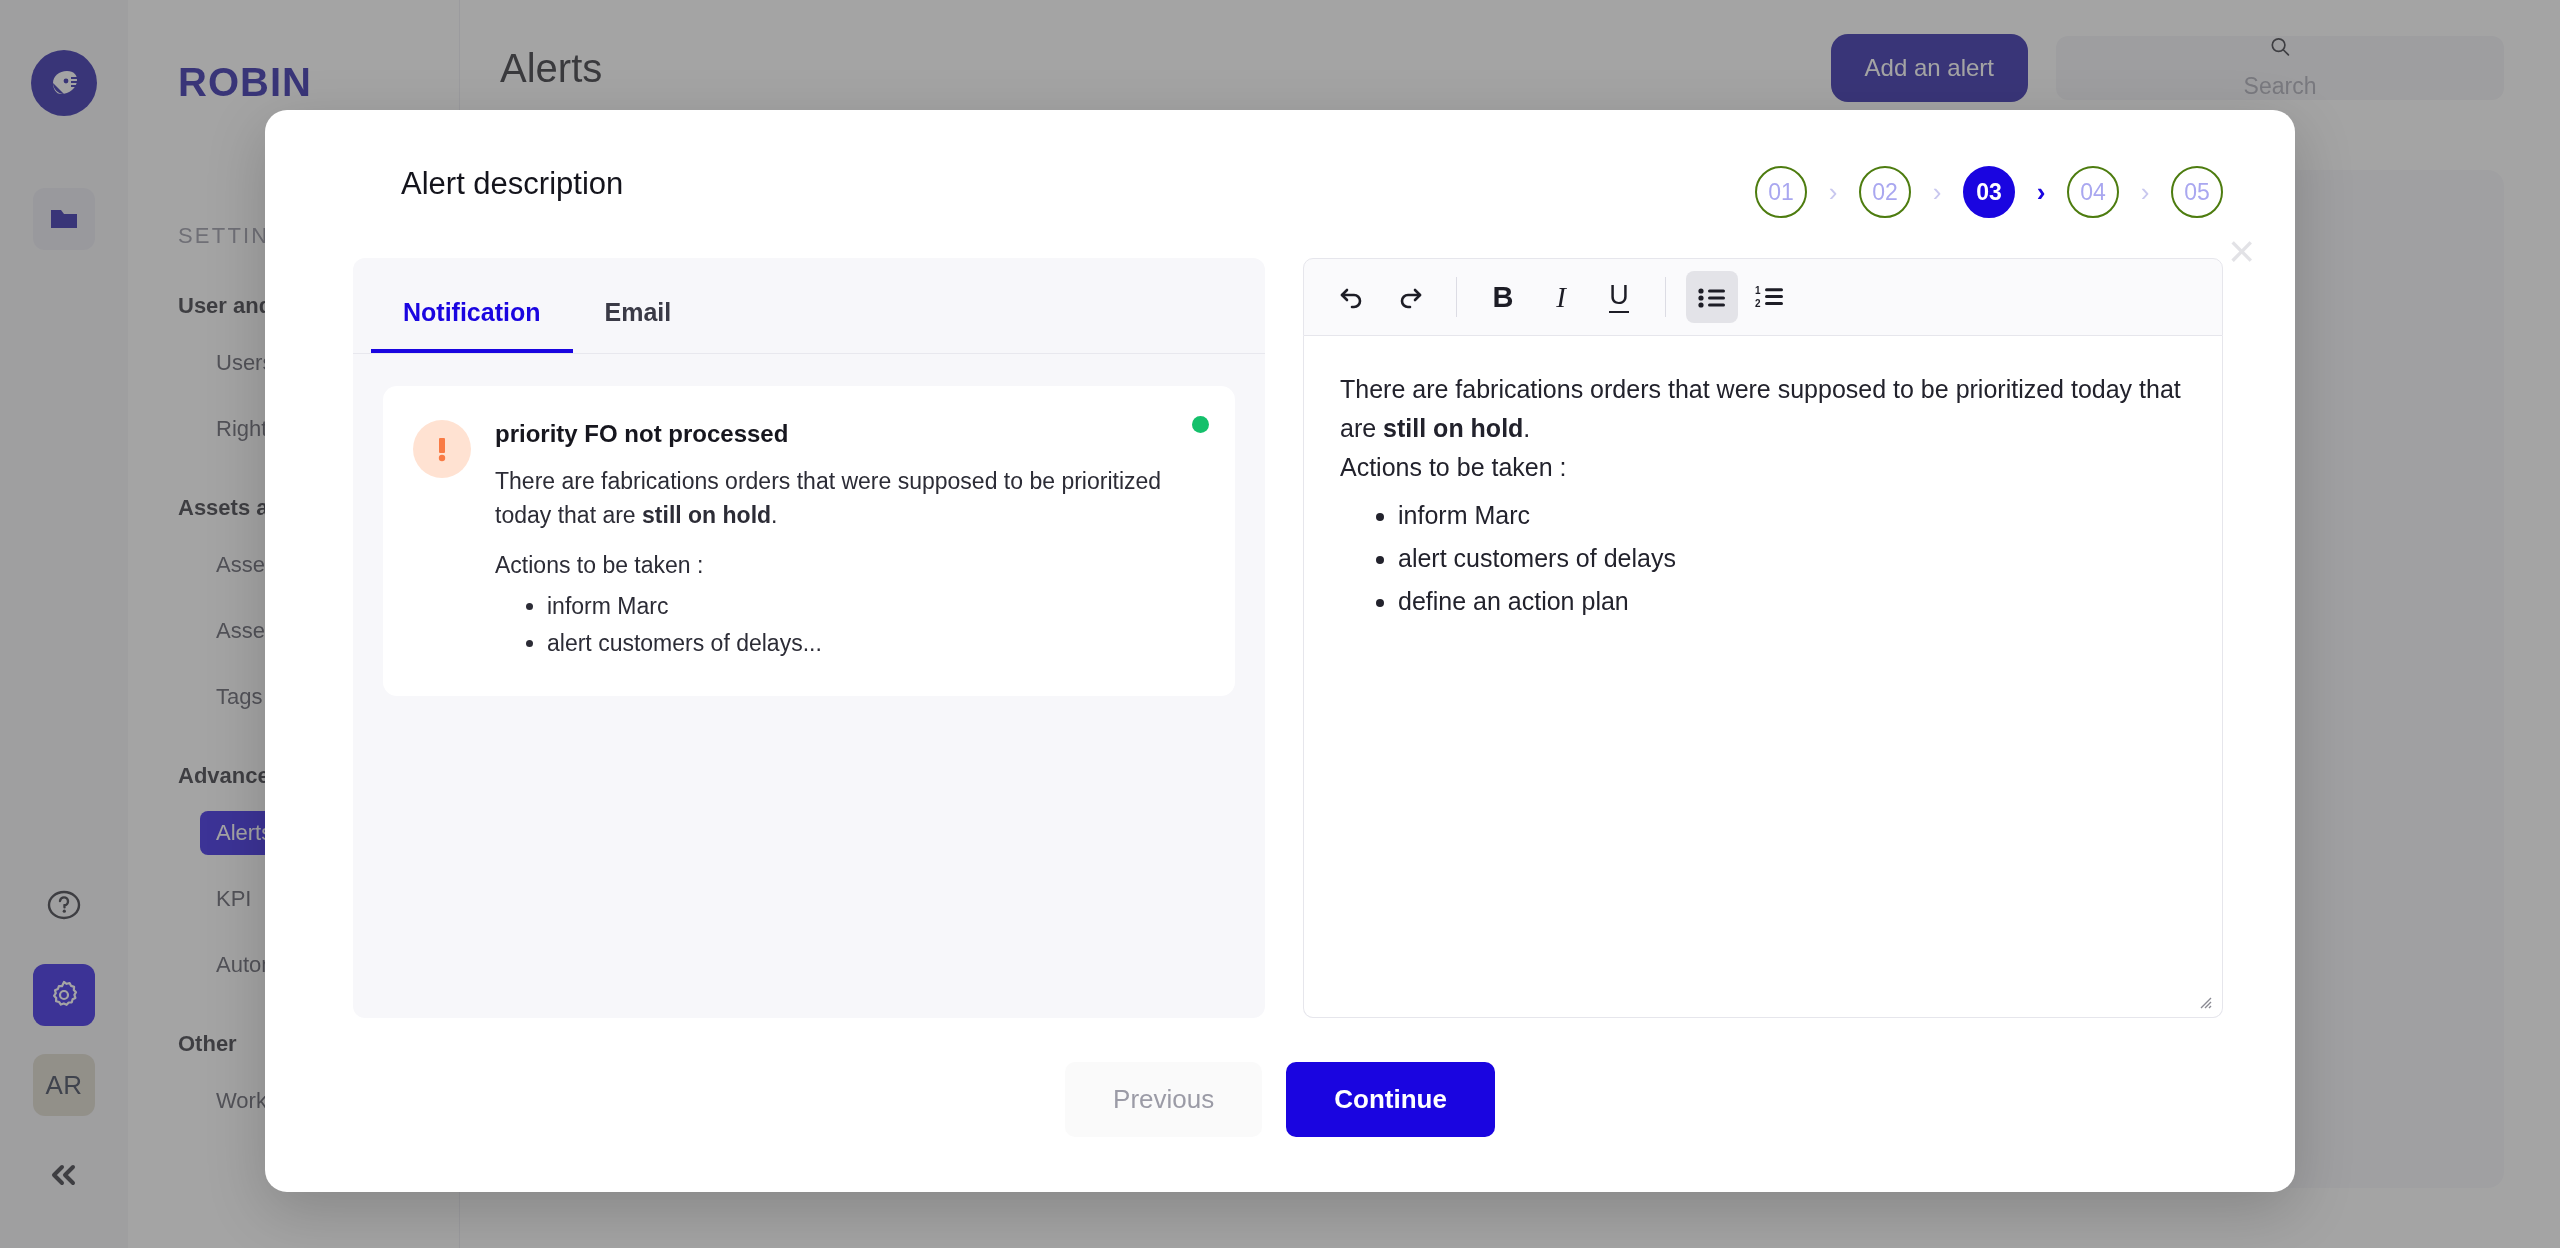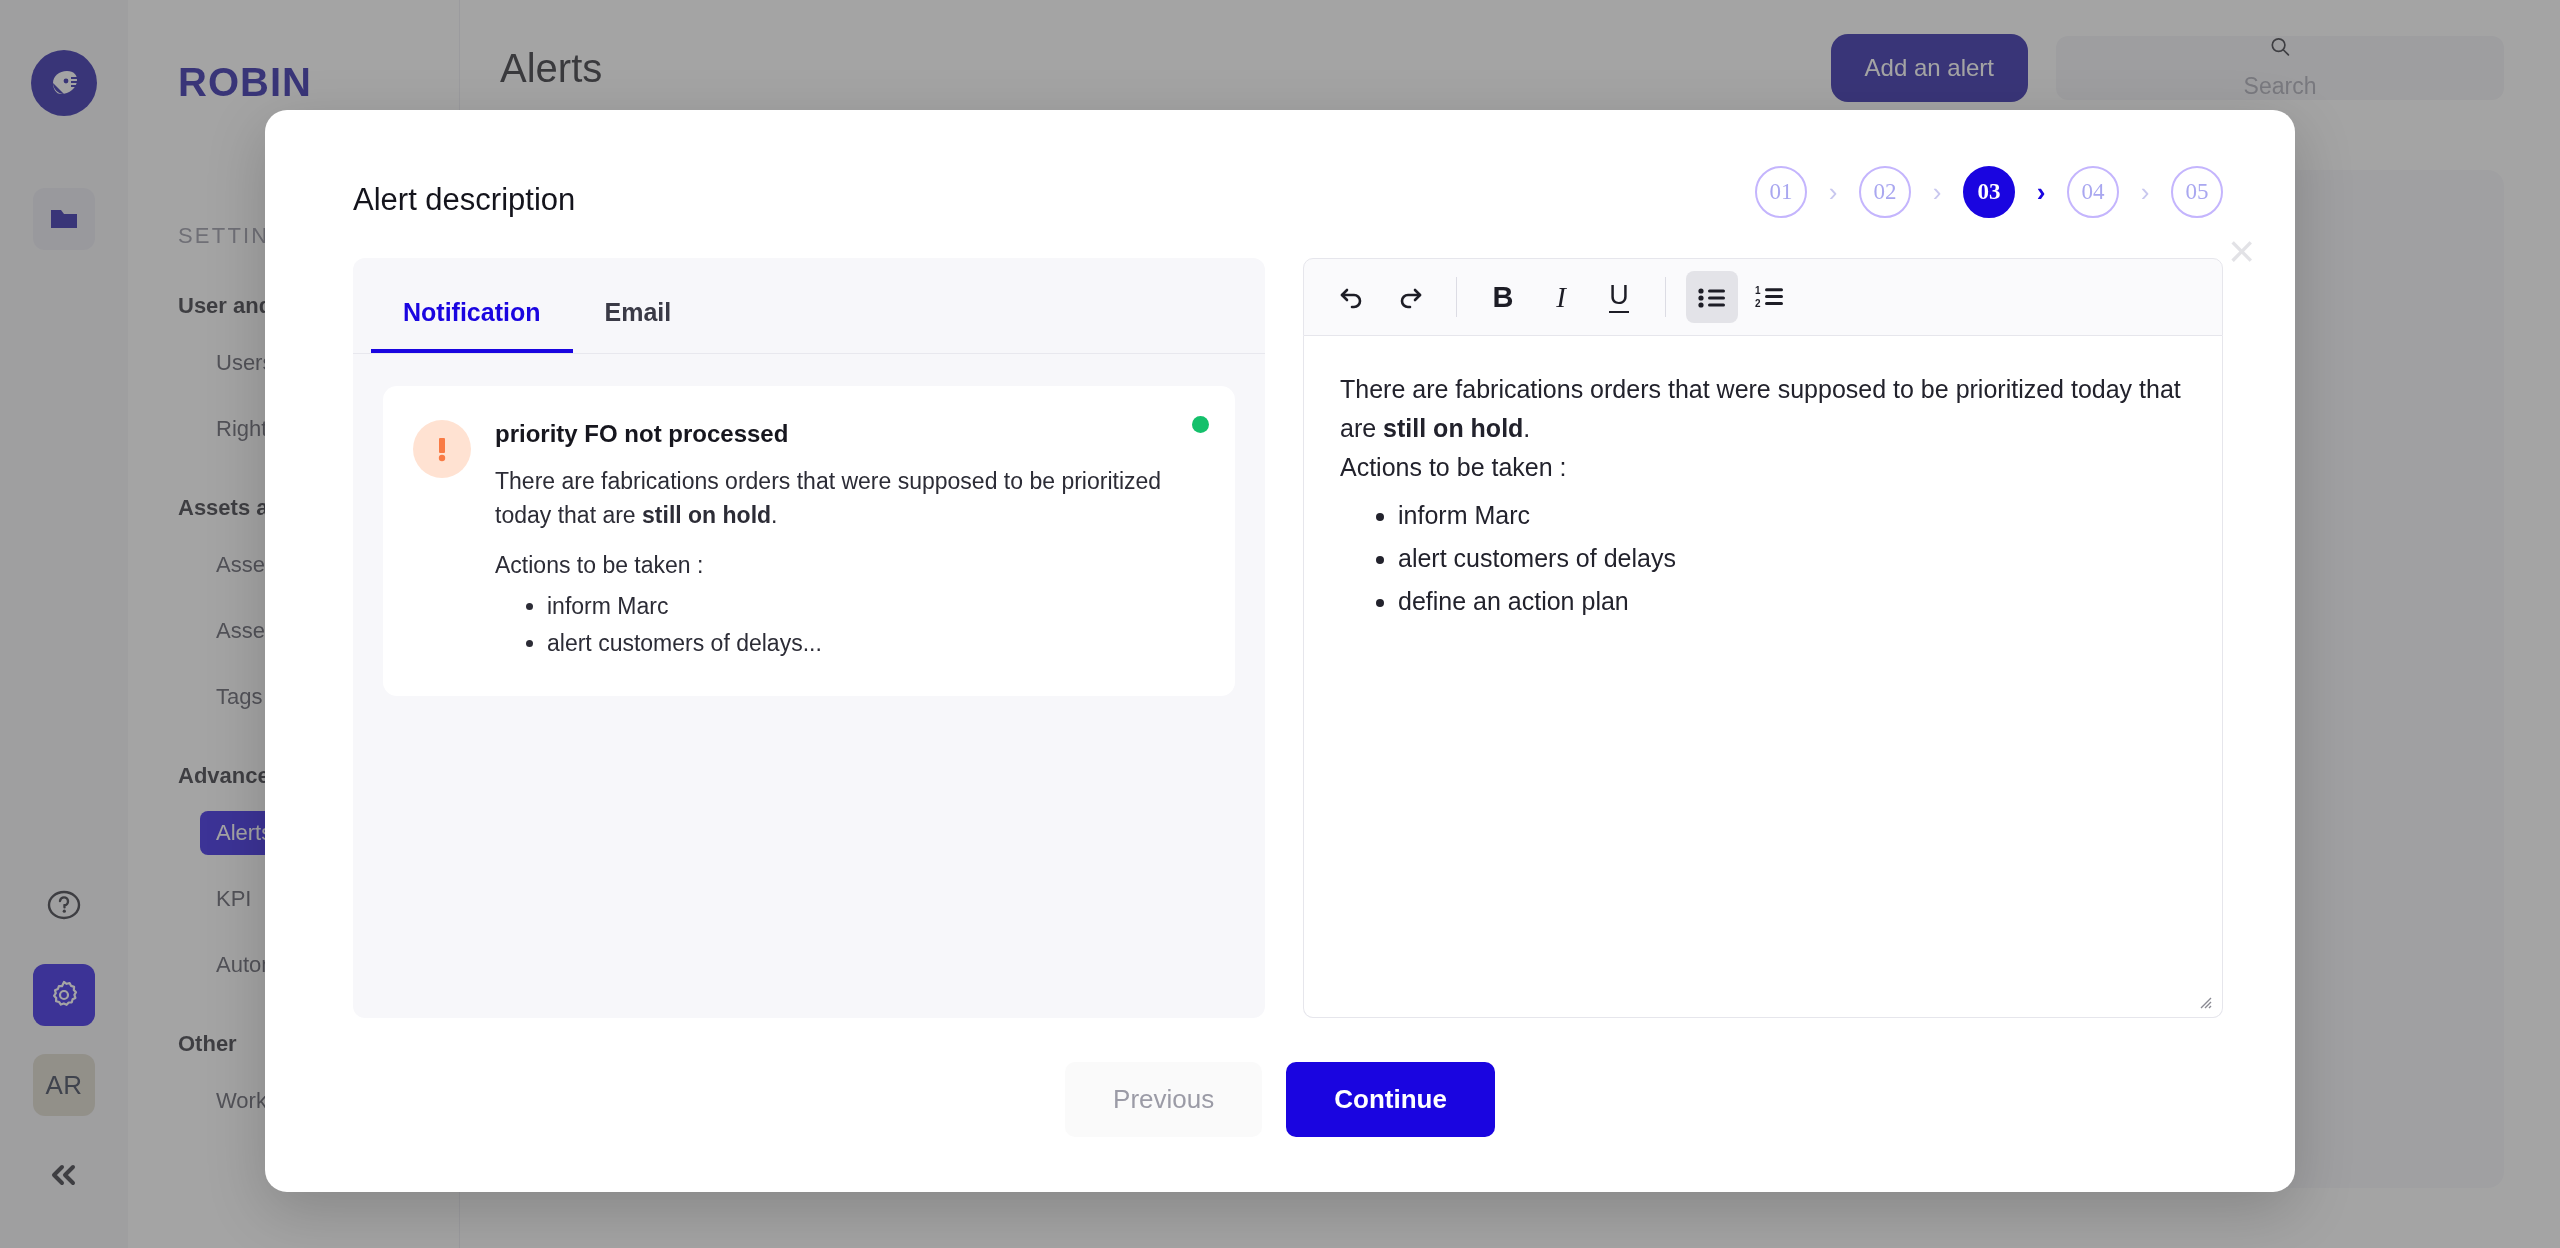--- a/index.html
+++ b/index.html
@@ -78,32 +78,31 @@
     position: absolute; inset: 0; background: rgba(90,90,90,0.55);
   }
 
   
   .modal {
     position: absolute; left: 265px; top: 110px; width: 2030px; height: 1082px;
     background: #ffffff; border-radius: 22px;
     box-shadow: 0 18px 60px rgba(0,0,0,0.18);
   }
   .modal-head {
-    display: flex; align-items: flex-end; padding: 56px 72px 0 88px;
+    display: flex; align-items: flex-start; padding: 56px 72px 0 88px; margin-left: 48px;
   }
   .modal-title { font-size: 31px; color: #14141c; }
   .head-spacer { flex: 1; }
 
   .steps { display: flex; align-items: center; gap: 0; }
   .step {
     width: 52px; height: 52px; border-radius: 50%;
-    border: 2px solid #c4b5fd; color: #a9a7f0;
+    border: 2px solid #4d7c0f; color: #a9a7f0;
     display: flex; align-items: center; justify-content: center;
     font-size: 23px;
-    font-family: Liberation Serif, serif;
   }
   .step.active { background: #1a05e0; border-color: #1a05e0; color: #ffffff; font-weight: 700; }
   .step-sep { width: 52px; text-align: center; color: #c9c8ef; font-size: 26px; }
   .step-sep.on { color: #1a05e0; font-weight: 700; }
 
   .close-x {
     position: absolute; right: 40px; top: 118px;
     font-size: 46px; color: #e2e2e6; line-height: 1; cursor: pointer;
   }
 

